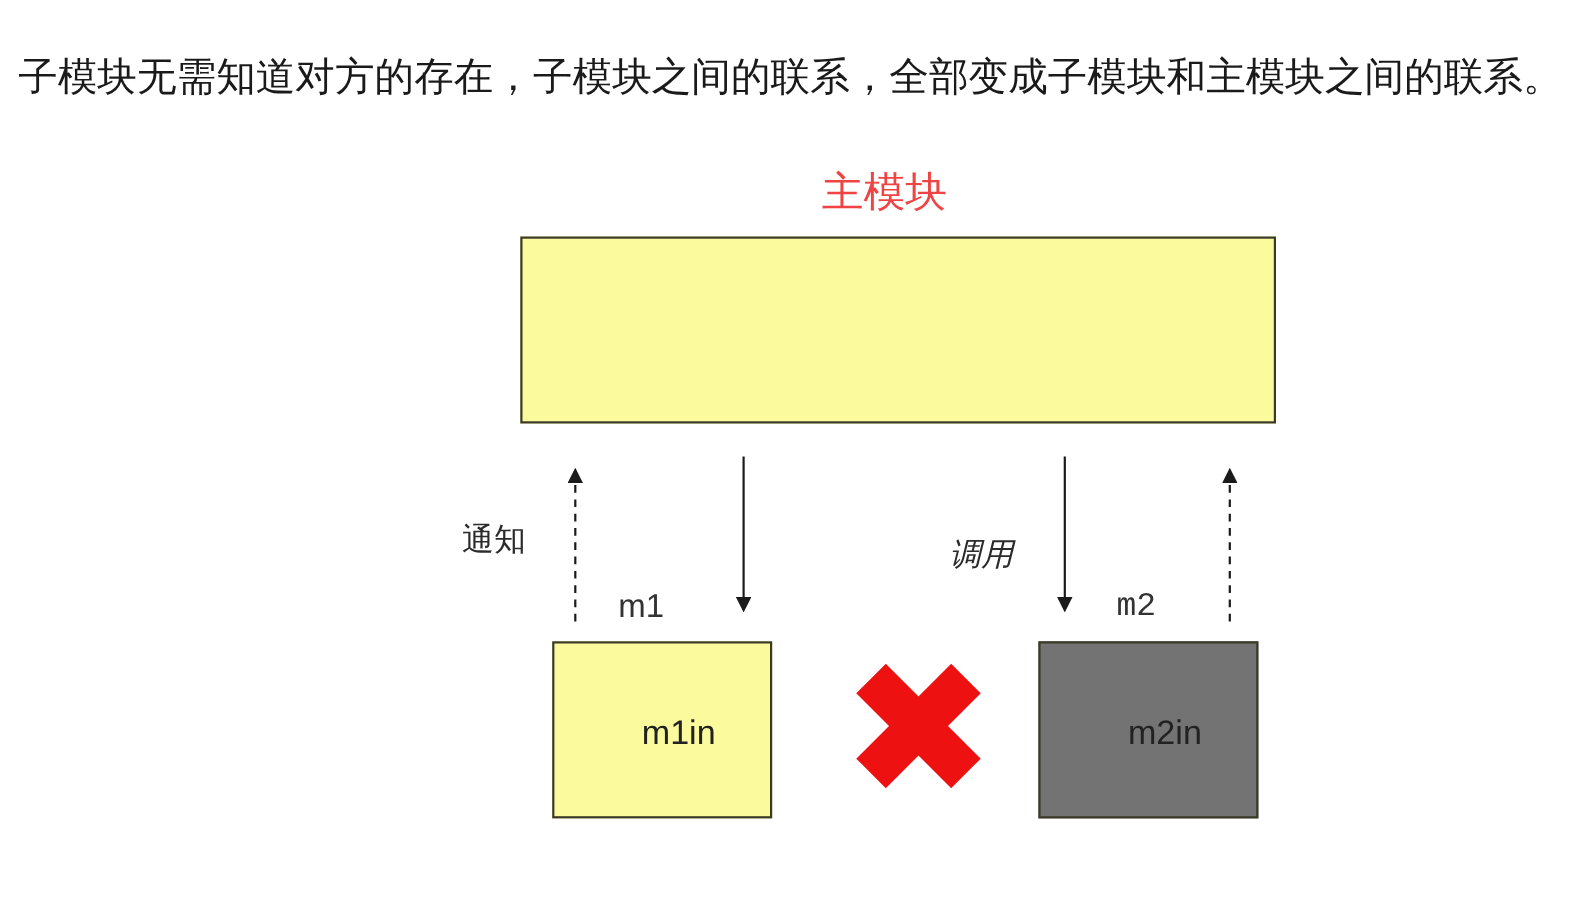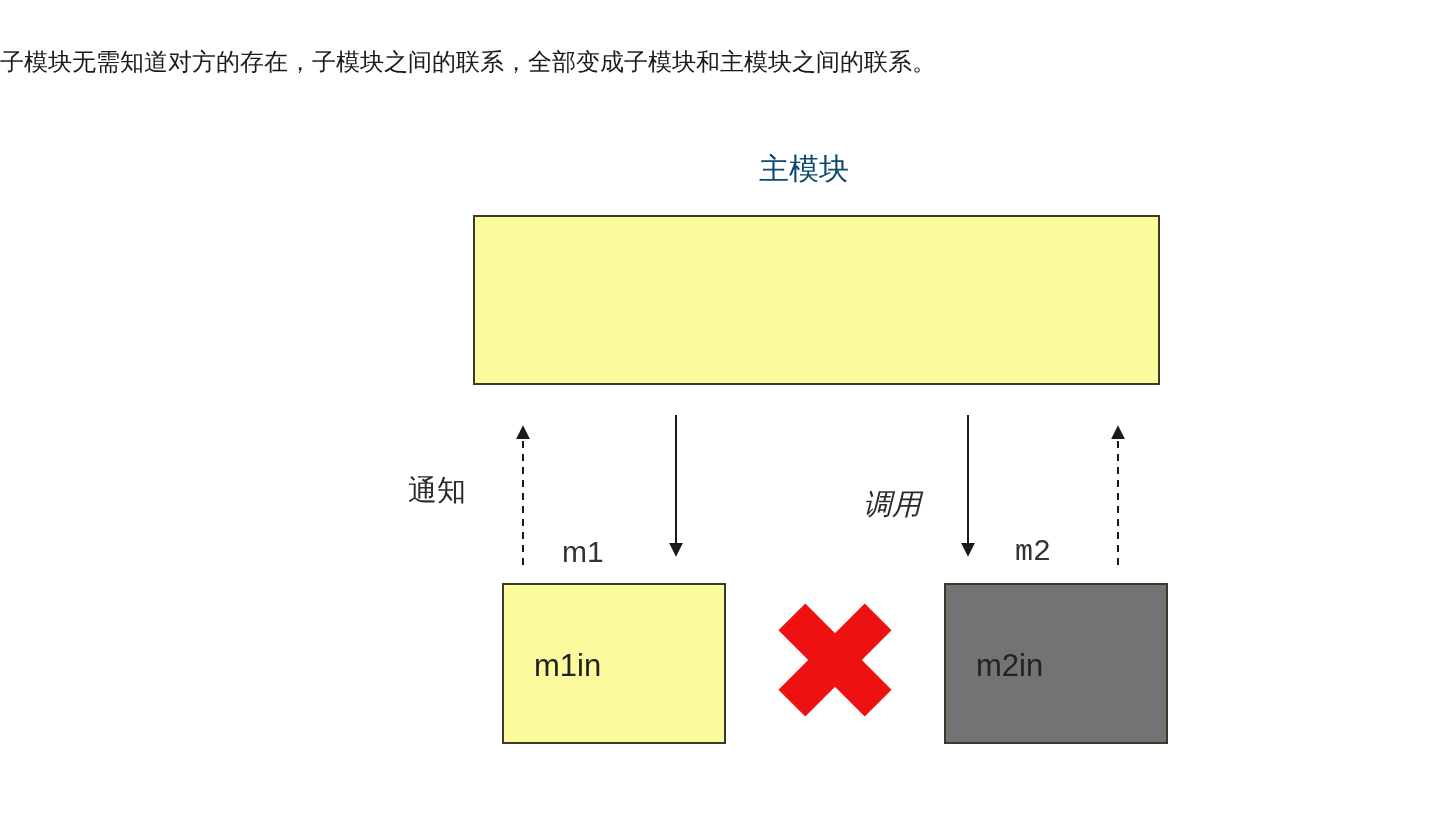--- a/index.html
+++ b/index.html
@@ -8,34 +8,34 @@
     background: #ffffff;
     font-family: "Liberation Sans", "DejaVu Sans", sans-serif;
     overflow: hidden;
     position: relative;
   }
   .page { position: absolute; inset: 0; }
 
   .caption {
     position: absolute;
     top: 46px; left: 0; width: 100%;
-    text-align: left;
-    font-size: 24px;
+    text-align: center;
+    font-size: 36px;
     font-weight: 500;
     letter-spacing: 0px;
     color: #1a1a1a;
     white-space: nowrap;
   }
 
   .main-module-label {
     position: absolute;
     left: 804px; top: 149px;
     transform: translateX(-50%);
-    font-size: 30px;
-    color: #0c4a6e;
+    font-size: 38px;
+    color: #ef4444;
     white-space: nowrap;
   }
 
   .main-module-box {
     position: absolute;
     left: 473px; top: 215px;
     width: 687px; height: 170px;
     border: 2px solid;
     box-sizing: border-box;
   }
@@ -45,40 +45,41 @@
     width: 1437px; height: 825px;
     pointer-events: none;
   }
 
   .conn-label {
     position: absolute;
     font-size: 29px;
     color: #2b2b2b;
     white-space: nowrap;
   }
-  .notify-label { left: 408px; top: 471px; }
+  .notify-label { left: 420px; top: 471px; }
   .call-label   { left: 863px; top: 485px; font-style: italic; }
 
   .sub-label {
     position: absolute;
     font-size: 30px;
     color: #333333;
     white-space: nowrap;
   }
   .m1-label { left: 562px; top: 535px; }
   .m2-label { left: 1015px; top: 535px; font-family: Liberation Mono, monospace; }
 
   .sub-box {
     position: absolute;
     top: 583px;
-    width: 224px; height: 161px;
+    width: 200px; height: 161px;
     border: 2px solid;
     box-sizing: border-box;
     display: flex;
     align-items: center;
+    justify-content: center;
   }
   .m1-box { left: 502px; }
   .m2-box { left: 944px; }
   .sub-box .inner-label {
     font-size: 31px;
     color: #222222;
     padding-left: 30px;
     margin-top: 4px;
   }
 

